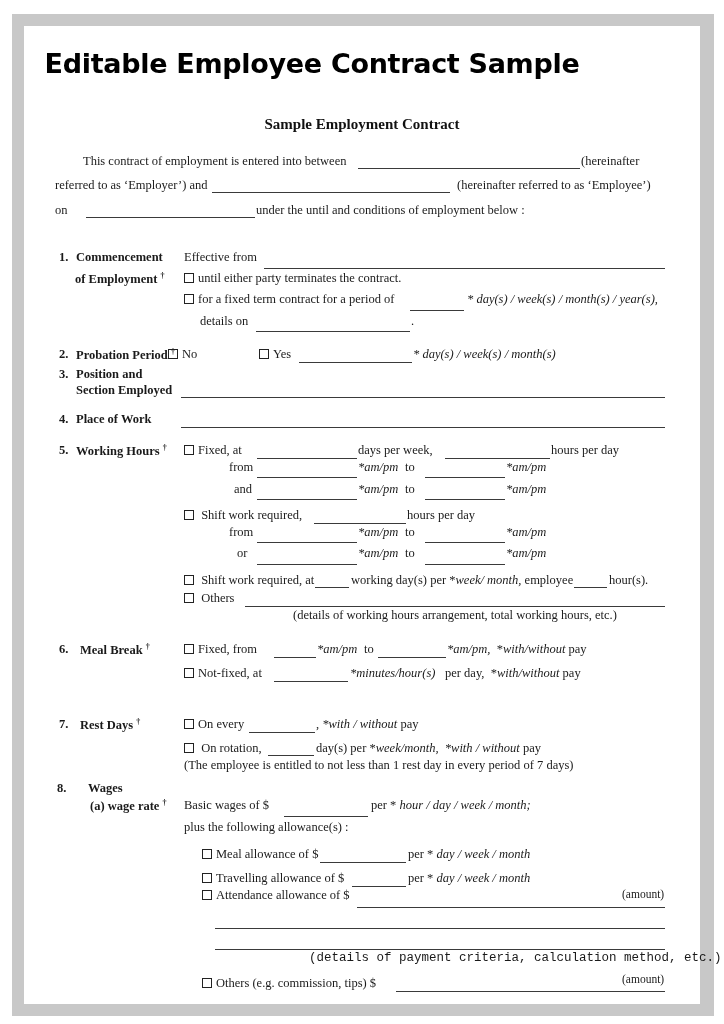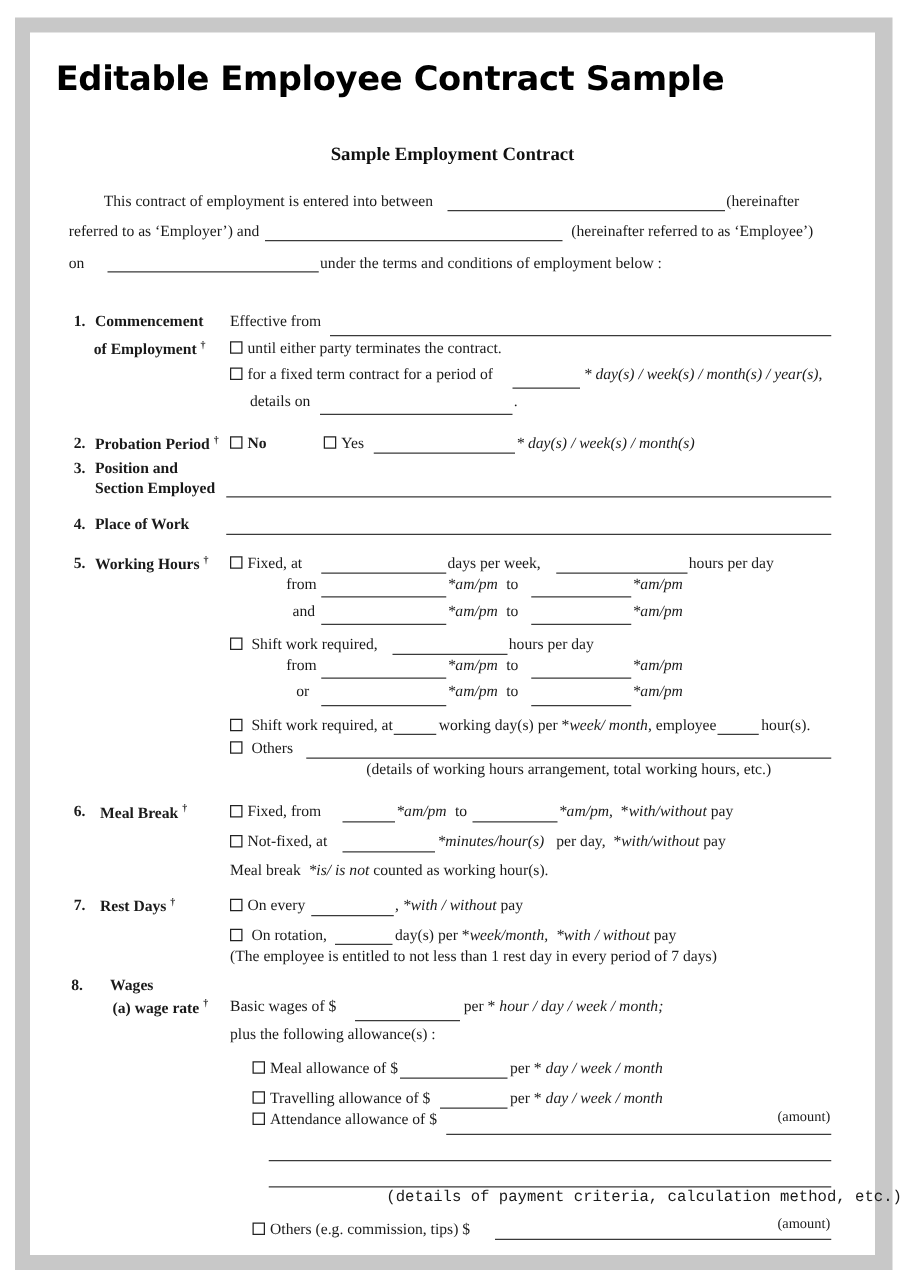--- a/index.html
+++ b/index.html
@@ -34,39 +34,39 @@
   <span class="t" style="left:59px;top:128px;">This contract of employment is entered into between</span>
   <div class="line" style="left:334px;top:142px;width:222px;"></div>
   <span class="t" style="left:557px;top:128px;">(hereinafter</span>
 
   <span class="t" style="left:31px;top:152px;">referred to as ‘Employer’) and</span>
   <div class="line" style="left:188px;top:166px;width:238px;"></div>
   <span class="t" style="left:433px;top:152px;">(hereinafter referred to as ‘Employee’)</span>
 
   <span class="t" style="left:31px;top:177px;">on</span>
   <div class="line" style="left:62px;top:191px;width:169px;"></div>
-  <span class="t" style="left:232px;top:177px;">under the terms and conditions of employment below :</span>
+  <span class="t" style="left:232px;top:177px;">under the until and conditions of employment below :</span>
 
   <span class="t b" style="left:35px;top:224px;">1.</span>
   <span class="t b" style="left:52px;top:224px;">Commencement</span>
   <span class="t b" style="left:51px;top:245px;"><span>of Employment</span> <sup>†</sup></span>
   <span class="t" style="left:160px;top:224px;">Effective from</span>
   <div class="line" style="left:240px;top:242px;width:401px;"></div>
 
   <span class="t" style="left:160px;top:245px;"><span class="cb"></span><span>until either party terminates the contract.</span></span>
   <span class="t" style="left:160px;top:266px;"><span class="cb"></span><span>for a fixed term contract for a period of</span></span>
   <div class="line" style="left:386px;top:284px;width:54px;"></div>
   <span class="t i" style="left:443px;top:266px;">* day(s) / week(s) / month(s) / year(s),</span>
   <span class="t" style="left:176px;top:288px;">details on</span>
   <div class="line" style="left:232px;top:305px;width:154px;"></div>
   <span class="t" style="left:387px;top:288px;">.</span>
 
   <span class="t b" style="left:35px;top:321px;">2.</span>
   <span class="t b" style="left:52px;top:321px;"><span>Probation Period</span> <sup>†</sup></span>
-  <span class="t" style="left:160px;top:321px;font-weight:bold;"><span class="cb"></span><span>No</span></span>
+  <span class="t" style="left:144px;top:321px;"><span class="cb"></span><span>No</span></span>
   <span class="t" style="left:235px;top:321px;"><span class="cb"></span><span>Yes</span></span>
   <div class="line" style="left:275px;top:336px;width:113px;"></div>
   <span class="t i" style="left:389px;top:321px;">* day(s) / week(s) / month(s)</span>
 
   <span class="t b" style="left:35px;top:341px;">3.</span>
   <span class="t b" style="left:52px;top:341px;">Position and</span>
   <span class="t b" style="left:52px;top:357px;">Section Employed</span>
   <div class="line" style="left:157px;top:371px;width:484px;"></div>
 
   <span class="t b" style="left:35px;top:386px;">4.</span>
@@ -130,21 +130,20 @@
   <span class="t i" style="left:293px;top:616px;">*am/pm</span>
   <span class="t" style="left:340px;top:616px;">to</span>
   <div class="line" style="left:354px;top:631px;width:68px;"></div>
   <span class="t" style="left:423px;top:616px;"><span class="i">*am/pm,</span>&nbsp; <span>*</span><span class="i">with/without</span> <span>pay</span></span>
 
   <span class="t" style="left:160px;top:640px;"><span class="cb"></span><span>Not-fixed, at</span></span>
   <div class="line" style="left:250px;top:655px;width:74px;"></div>
   <span class="t i" style="left:326px;top:640px;">*minutes/hour(s)</span>
   <span class="t" style="left:421px;top:640px;"><span>per day,</span>&nbsp; <span>*</span><span class="i">with/without</span> <span>pay</span></span>
 
-  <span class="t" style="left:160px;top:663px;"><span>Meal break</span>&nbsp; <span class="i">*is/ is not</span> <span>counted as working hour(s).</span></span>
 
   <span class="t b" style="left:35px;top:691px;">7.</span>
   <span class="t b" style="left:56px;top:691px;"><span>Rest Days</span> <sup>†</sup></span>
   <span class="t" style="left:160px;top:691px;"><span class="cb"></span><span>On every</span></span>
   <div class="line" style="left:225px;top:706px;width:66px;"></div>
   <span class="t" style="left:292px;top:691px;"><span>,</span> <span class="i">*with / without</span> <span>pay</span></span>
 
   <span class="t" style="left:160px;top:715px;"><span class="cb"></span> <span>On rotation,</span></span>
   <div class="line" style="left:244px;top:729px;width:46px;"></div>
   <span class="t" style="left:292px;top:715px;"><span>day(s) per *</span><span class="i">week/month,</span>&nbsp; <span class="i">*with / without</span> <span>pay</span></span>

